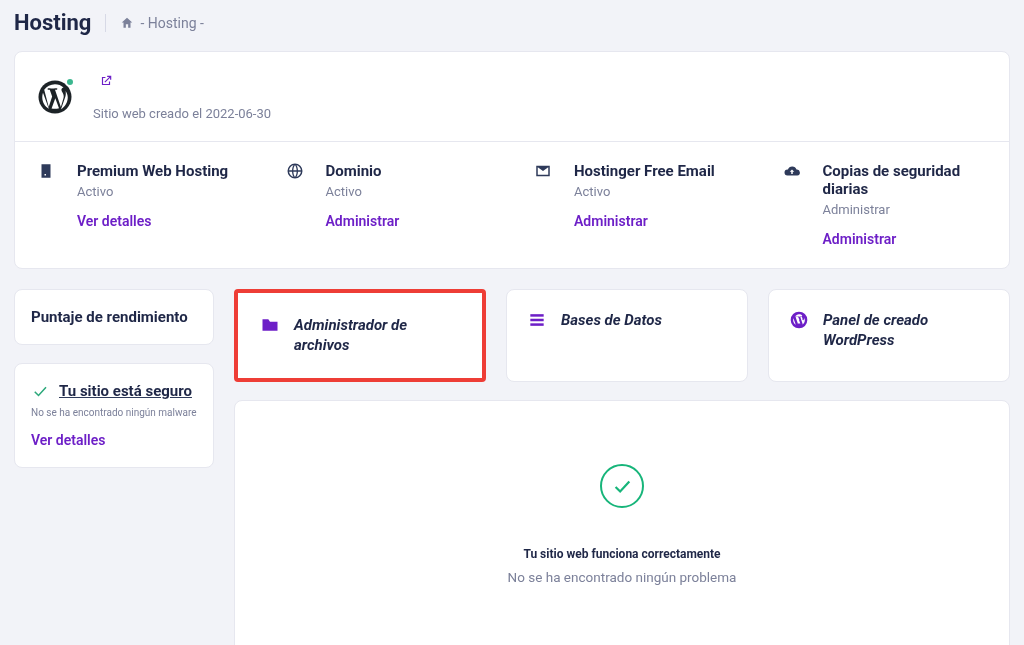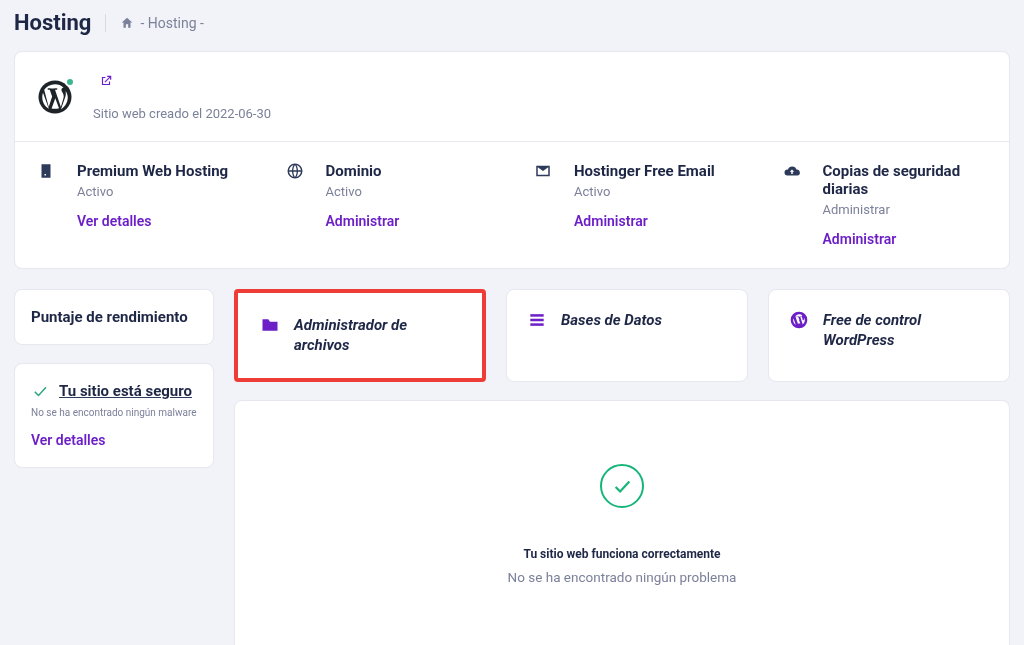--- a/index.html
+++ b/index.html
@@ -167,21 +167,21 @@
                 <rect x="4" y="10.5" width="16" height="3"></rect>
                 <rect x="4" y="16" width="16" height="3"></rect>
               </svg></span>
           <span class="tool-label">Bases de Datos</span>
         </div>
         <div class="card tool-card">
           <span class="ic"><svg viewBox="0 0 24 24">
                 <circle cx="12" cy="12" r="10" fill="#6d1fc7"></circle>
                 <path fill="#fff" d="M5 12c0-.7.1-1.4.3-2l2.8 7.7C6.2 16.6 5 14.5 5 12zm12.8-.3c0 .7-.2 1.5-.6 2.5l-.8 2.6-2.8-8.2c.5 0 .9-.1.9-.1.4 0 .4-.6-.1-.6 0 0-1.2.1-2 .1-.7 0-2-.1-2-.1-.4 0-.4.6 0 .6l.8.1 1.2 3.2-1.6 5-2.8-8.2c.5 0 .9-.1.9-.1.4 0 .4-.6-.1-.6 0 0-1 .1-1.8.1C8.5 6 10.1 5 12 5c1.6 0 3 .6 4.1 1.6-.6 0-1 .5-1 1.1 0 .5.3.9.6 1.4.2.4.5 1 .5 1.7l-.4 1zm-5.6.8l1.4 3.8-2.9-.5 1.5-3.3zM19 12c0 2.3-1.1 4.3-2.9 5.5l1.8-5.3c.3-.9.5-1.6.5-2.2l-.1-1.1c.4.9.7 2 .7 3.1z"></path>
               </svg></span>
-          <span class="tool-label">Free de control WordPress</span>
+          <span class="tool-label">Panel de creado WordPress</span>
         </div>
       </div>
 
       <div class="card status-card">
         <div class="circle">
           <svg viewBox="0 0 24 24">
               <polyline points="5 13 10 18 20 7"></polyline>
             </svg>
         </div>
         <div class="status-title">Tu sitio web funciona correctamente</div>

